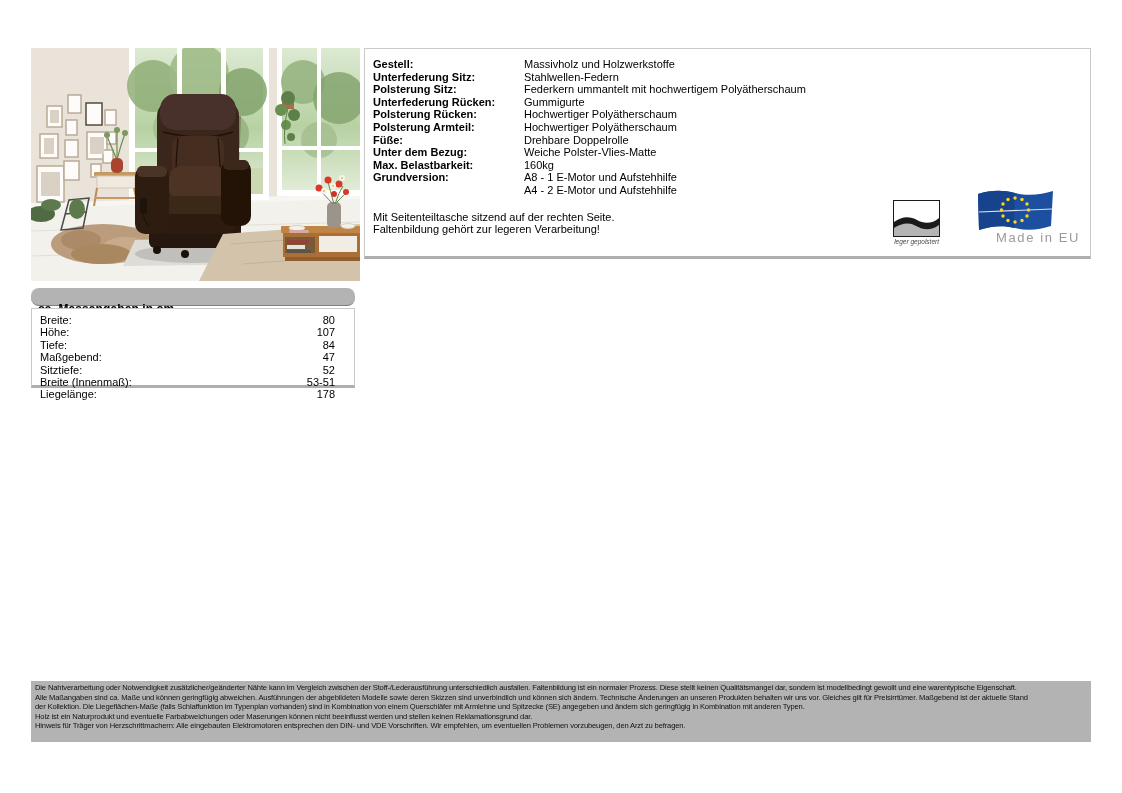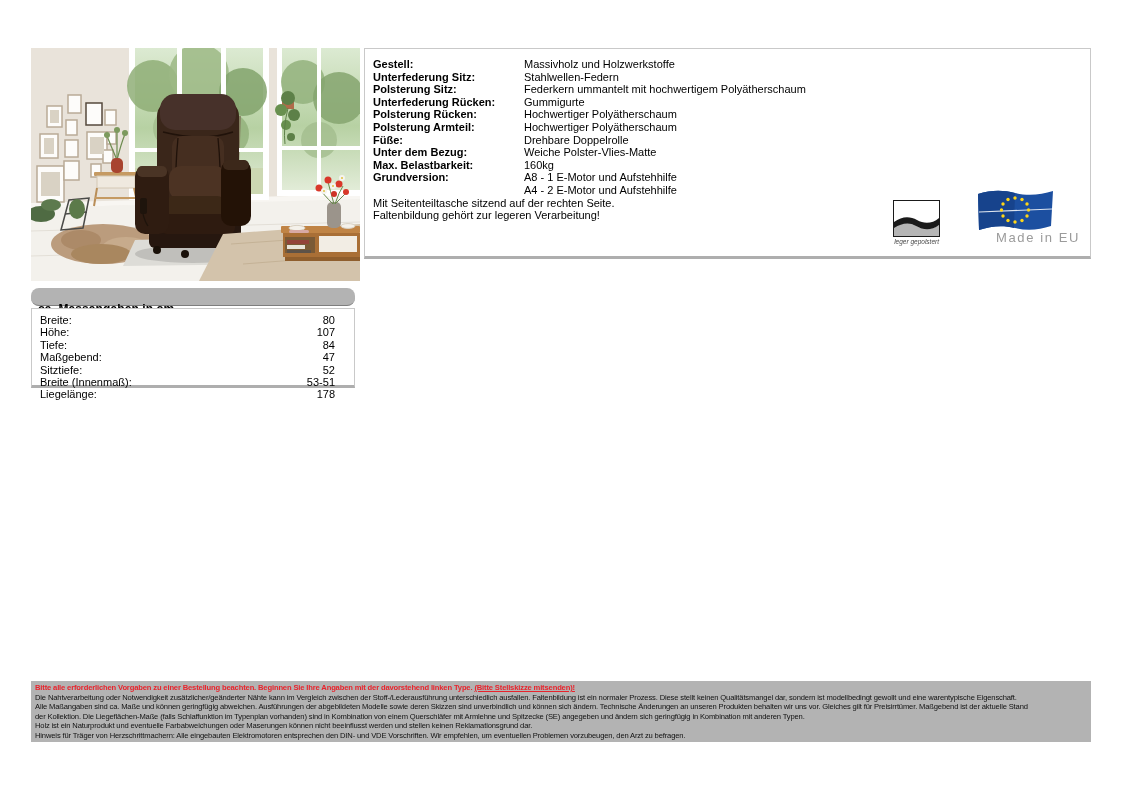--- a/index.html
+++ b/index.html
@@ -16,21 +16,21 @@
   .boxbody{background:#fff;border:1px solid #c9c9c9;border-bottom:3px solid #aeaeae;box-sizing:border-box;position:relative;}
 
   .model-box{left:364px;top:48px;width:727px;}
   .model-box .bar{height:20px;}
   .model-box .boxbody{height:211px;padding:9px 18px 0 8px;}
 
   table.specs{border-collapse:collapse;font-size:11px;line-height:12.6px;}
   table.specs td{padding:0;vertical-align:top;white-space:nowrap;}
   table.specs td.lbl{width:151px;font-weight:bold;}
 
-  .notes{font-size:11px;line-height:12.6px;}
+  .notes{margin-top:14px;font-size:11px;line-height:12.6px;}
 
   .badges{position:absolute;right:10px;bottom:11px;display:flex;align-items:flex-end;gap:9px;}
   .badge{display:flex;flex-direction:column;align-items:center;}
   .cap-small{font-size:6.5px;color:#4a4a4a;font-style:italic;margin-top:1px;}
   .cap-made{font-size:13px;color:#9b9b9b;letter-spacing:1.6px;margin-top:-1px;margin-left:47px;}
 
   .measure-box{left:31px;top:288px;width:324px;}
   .measure-box .bar{height:18px;font-size:12px;padding-top:14px;border-radius:8px;}
   .measure-box .boxbody{height:80px;padding:5px 0 0 0;}
   .m-row{display:flex;justify-content:space-between;font-size:11px;line-height:12.4px;
@@ -324,21 +324,20 @@
           <span>53-51</span>
         </div>
       <div class="m-row">
           <span>Liegelänge:</span>
           <span>178</span>
         </div>
     </div>
   </section>
 
   <footer class="fineprint">
-    <div class="fp-line fp-red"><span>Bitte alle erforderlichen Vorgaben zu einer Bestellung beachten. Beginnen Sie Ihre Angaben mit der davorstehend linken Type. </span><span class="fp-ul">(Bitte Stellskizze mitsenden)!</span></div>
     <div class="fp-line">Die Nahtverarbeitung oder Notwendigkeit zusätzlicher/geänderter Nähte kann im Vergleich zwischen der Stoff-/Lederausführung unterschiedlich ausfallen. Faltenbildung ist ein normaler Prozess. Diese stellt keinen Qualitätsmangel dar, sondern ist modellbedingt gewollt und eine warentypische Eigenschaft.</div>
     <div class="fp-line">Alle Maßangaben sind ca. Maße und können geringfügig abweichen. Ausführungen der abgebildeten Modelle sowie deren Skizzen sind unverbindlich und können sich ändern. Technische Änderungen an unseren Produkten behalten wir uns vor. Gleiches gilt für Preisirrtümer. Maßgebend ist der aktuelle Stand</div>
     <div class="fp-line">der Kollektion. Die Liegeflächen-Maße (falls Schlaffunktion im Typenplan vorhanden) sind in Kombination von einem Querschläfer mit Armlehne und Spitzecke (SE) angegeben und ändern sich geringfügig in Kombination mit anderen Typen.</div>
     <div class="fp-line">Holz ist ein Naturprodukt und eventuelle Farbabweichungen oder Maserungen können nicht beeinflusst werden und stellen keinen Reklamationsgrund dar.</div>
     <div class="fp-line">Hinweis für Träger von Herzschrittmachern: Alle eingebauten Elektromotoren entsprechen den DIN- und VDE Vorschriften. Wir empfehlen, um eventuellen Problemen vorzubeugen, den Arzt zu befragen.</div>
   </footer>
 
 </div>
 
 </body></html>

